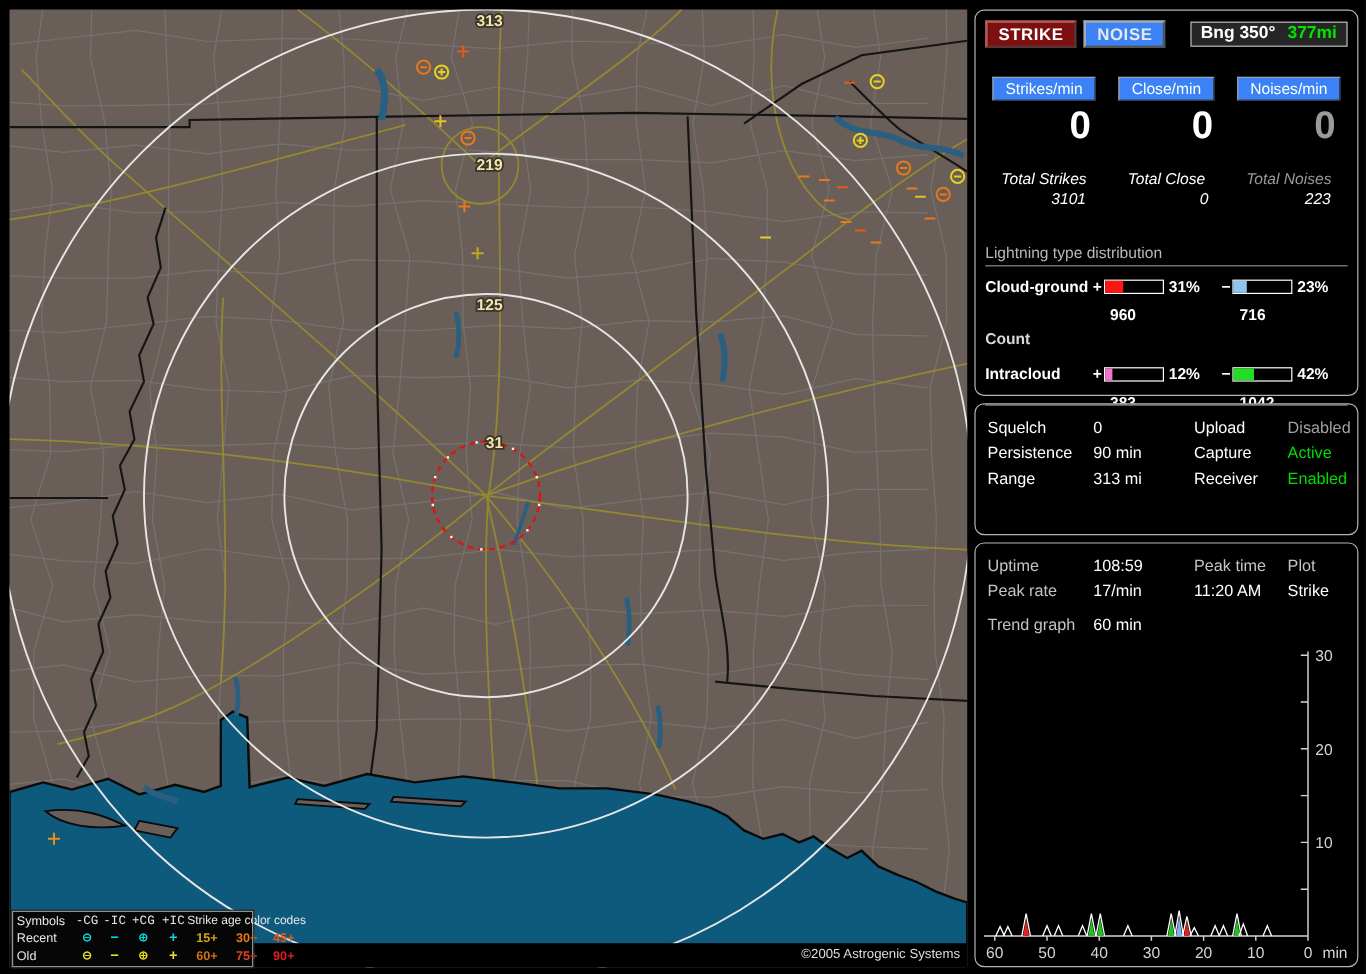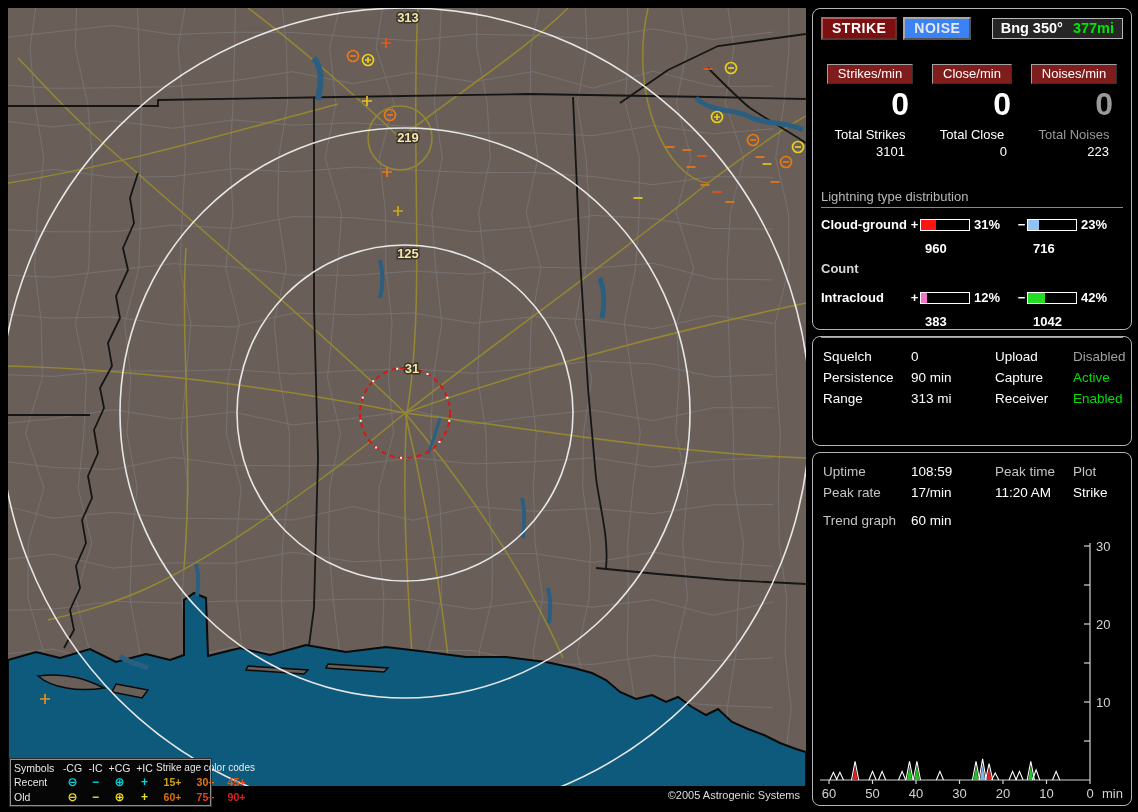--- a/index.html
+++ b/index.html
@@ -14,21 +14,21 @@
     stroke:#3a332c; stroke-width:3px; paint-order:stroke; text-anchor:middle; }
 
   #copyright { position:absolute; right:6px; top:781px; color:#dedede; font-size:11px; }
 
   
   #legend { position:absolute; left:2px; top:751px; width:201px; height:47px;
     background:#060606; border:1px solid #909090; outline:1px solid #2c2c2c;
     display:grid; grid-template-columns:46px 25px 21px 27px 23px 33px 33px 29px;
     grid-template-rows:1fr 1fr 1fr; align-items:center;
     font-size:10.5px; color:#e8e8e8; padding:1px 3px; line-height:1; }
-  #legend .c { text-align:center; }
+  #legend .c { text-align:center;font-family:Liberation Mono, monospace; }
   #legend .age-title { grid-column:6/9; font-size:10px; white-space:nowrap; }
   #legend .sym { font-size:12px; font-weight:bold; }
   #legend .age { font-weight:bold; text-align:center; }
 
   
   .box { position:absolute; left:812px; width:320px; background:#000;
     border:1px solid #b4b4b4; border-radius:8px; color:#fff; font-size:13px; }
   #box-main   { top:8px;   height:322px; }
   #box-status { top:336px; height:110px; }
   #box-trend  { top:452px; height:354px; }
@@ -36,27 +36,27 @@
   .toprow { display:flex; align-items:center; margin:8px 8px 0 8px; gap:6px; }
   .btn { font:bold 14px "Liberation Sans",sans-serif; letter-spacing:.5px; cursor:pointer; padding:1px 9px 2px; }
   .btn.strike { background:#7c1010; color:#fff; border:2px outset #b06060; }
   .btn.noise  { background:#3b82f6; color:#e8e8e8; border:2px outset #a8a8a8; }
   .bng { margin-left:auto; background:#262626; border:1px solid #b8b8b8;
     padding:1px 8px 2px; display:flex; gap:10px; font-weight:bold; font-size:14.5px; }
   .bng .rng { color:#00e400; }
 
   .rates { display:grid; grid-template-columns:1fr 1fr 1fr; margin:24px 6px 0; }
   .rates .cell { text-align:center; }
-  .minibtn { display:inline-block; background:#7f1d1d; color:#fff; font-size:13px;
+  .minibtn { display:inline-block; background:#3b82f6; color:#fff; font-size:13px;
     padding:1px 10px 2px; border:1px solid; border-color:#a2a2a2 #313131 #313131 #a2a2a2; cursor:pointer; }
   .bigval { text-align:right; padding-right:12px; font-size:32px; font-weight:bold;
     line-height:1.15; margin-top:2px; }
   .bigval.dim, .dimtxt { color:#9a9a9a; }
 
-  .totals { display:grid; grid-template-columns:1fr 1fr 1fr; margin:4px 6px 0; row-gap:2px; }
+  .totals { display:grid; grid-template-columns:1fr 1fr 1fr; margin:18px 6px 0; row-gap:2px;font-style:italic; }
   .totals .lab { text-align:center; }
   .totals .val { text-align:right; padding-right:16px; }
 
   .dist-title { margin:30px 8px 0; color:#b8b8b8; border-bottom:1px solid #8a8a8a; padding-bottom:3px; }
   .dist-row { display:flex; align-items:center; margin:9px 8px 0; font-weight:bold; height:16px; }
   .dist-row .dlabel { width:92px; }
   .dist-row .sign { width:12px; text-align:center; }
   .dist-row .bar { width:52px; height:12px; border:1px solid #fff; background:#000; margin-right:4px; }
   .dist-row .bar .fill { display:block; height:100%; }
   .dist-row .pct { width:44px; }

